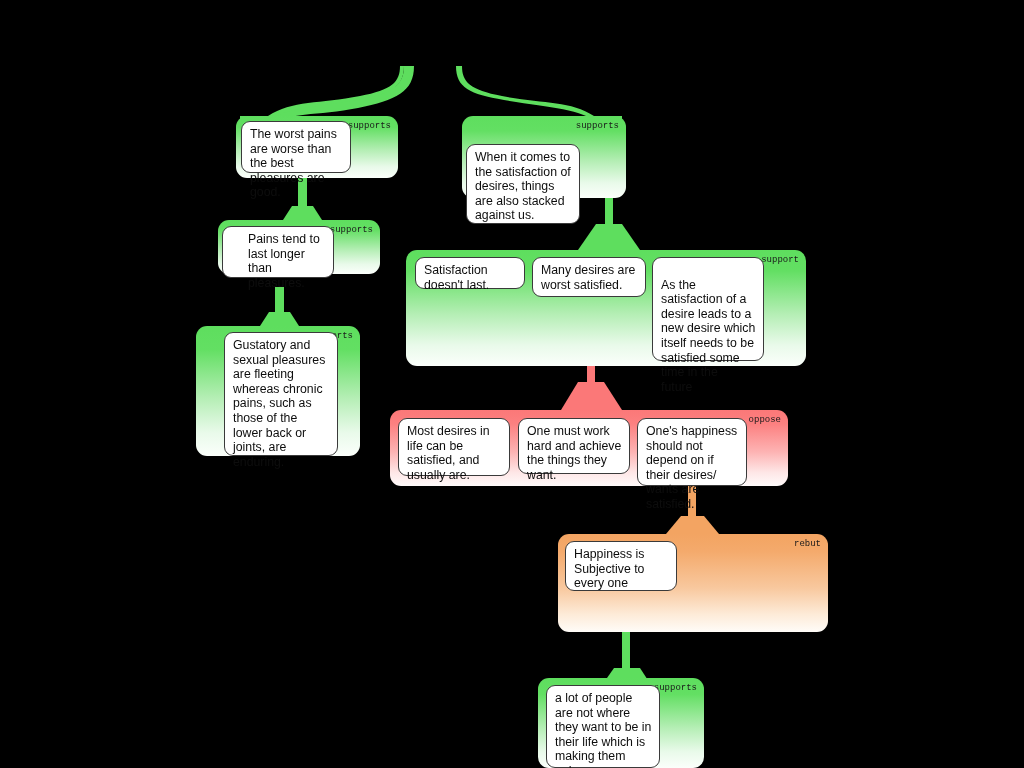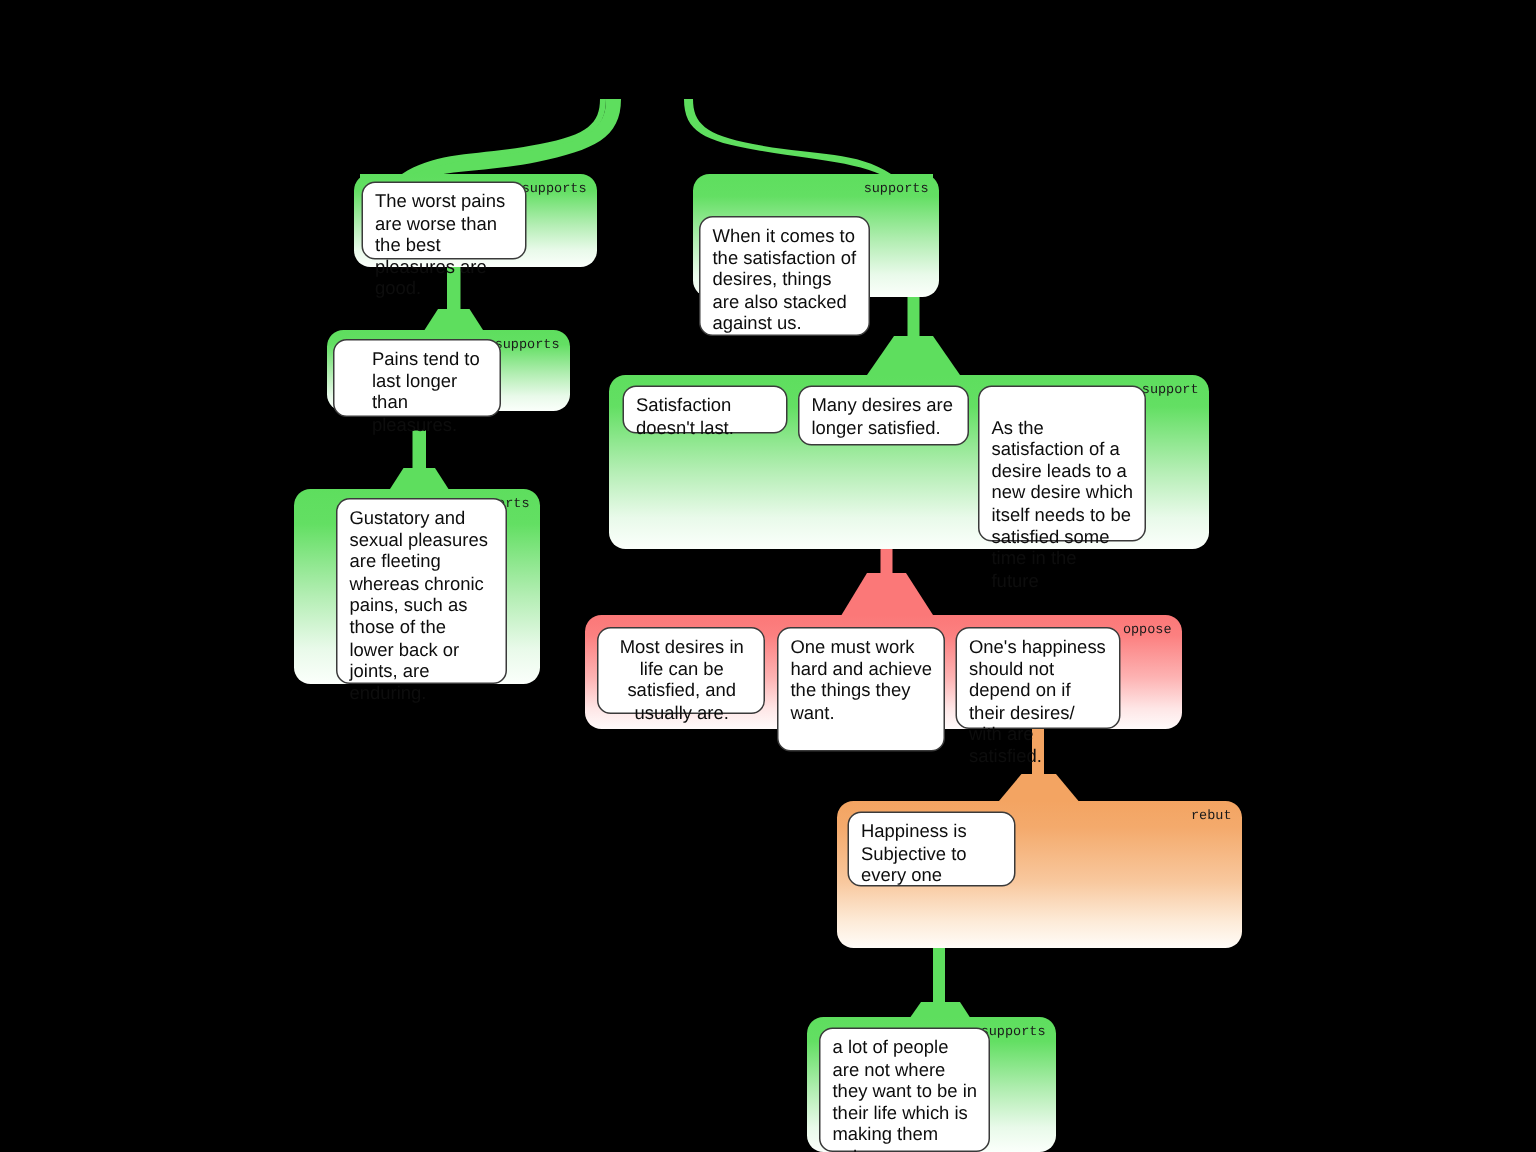--- a/index.html
+++ b/index.html
@@ -163,38 +163,38 @@
     <span>Gustatory and sexual pleasures are fleeting whereas chronic pains, such as those of the lower back or joints, are enduring.</span>
   </div>
 
   <div class="group green" style="left:406px; top:250px; width:400px; height:116px;">
     <span class="rel-label">support</span>
   </div>
   <div class="card" style="left:415px; top:257px; width:110px; height:32px;">
     <span>Satisfaction doesn't last.</span>
   </div>
   <div class="card" style="left:532px; top:257px; width:114px; height:40px;">
-    <span>Many desires are longer satisfied.</span>
+    <span>Many desires are worst satisfied.</span>
   </div>
   <div class="card" style="left:652px; top:257px; width:112px; height:104px; white-space:pre-line;">
     <span>As the satisfaction of a desire leads to a new desire which itself needs to be satisfied some time in the
 future</span>
   </div>
 
   <div class="group red" style="left:390px; top:410px; width:398px; height:76px;">
     <span class="rel-label">oppose</span>
   </div>
-  <div class="card" style="left:398px; top:418px; width:112px; height:58px;text-align:center;">
+  <div class="card" style="left:398px; top:418px; width:112px; height:58px;">
     <span>Most desires in life can be satisfied, and usually are.</span>
   </div>
-  <div class="card" style="left:518px; top:418px; width:112px; height:83px;">
+  <div class="card" style="left:518px; top:418px; width:112px; height:56px;">
     <span>One must work hard and achieve the things they want.</span>
   </div>
   <div class="card" style="left:637px; top:418px; width:110px; height:68px;">
-    <span>One's happiness should not depend on if their desires/ with are satisfied.</span>
+    <span>One's happiness should not depend on if their desires/ wants are satisfied.</span>
   </div>
 
   <div class="group orange" style="left:558px; top:534px; width:270px; height:98px;">
     <span class="rel-label">rebut</span>
   </div>
   <div class="card" style="left:565px; top:541px; width:112px; height:50px;">
     <span>Happiness is Subjective to every one</span>
   </div>
 
   <div class="group green" style="left:538px; top:678px; width:166px; height:90px;">

